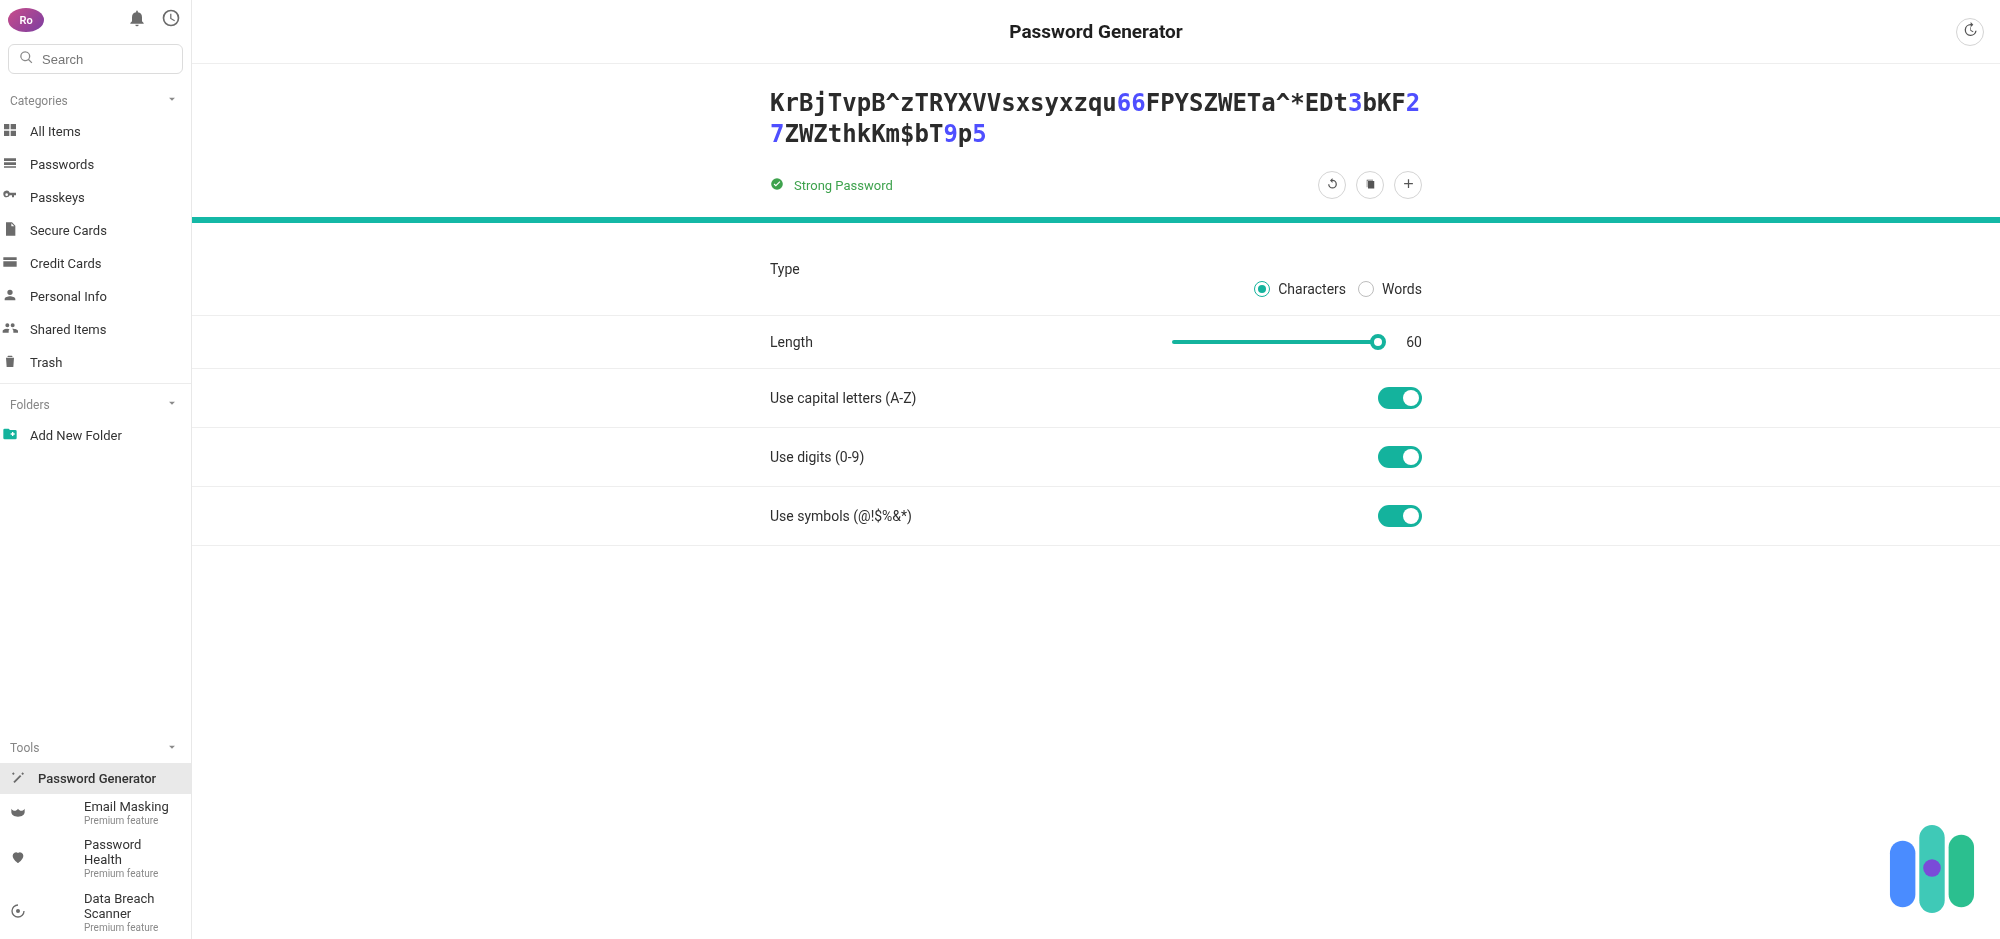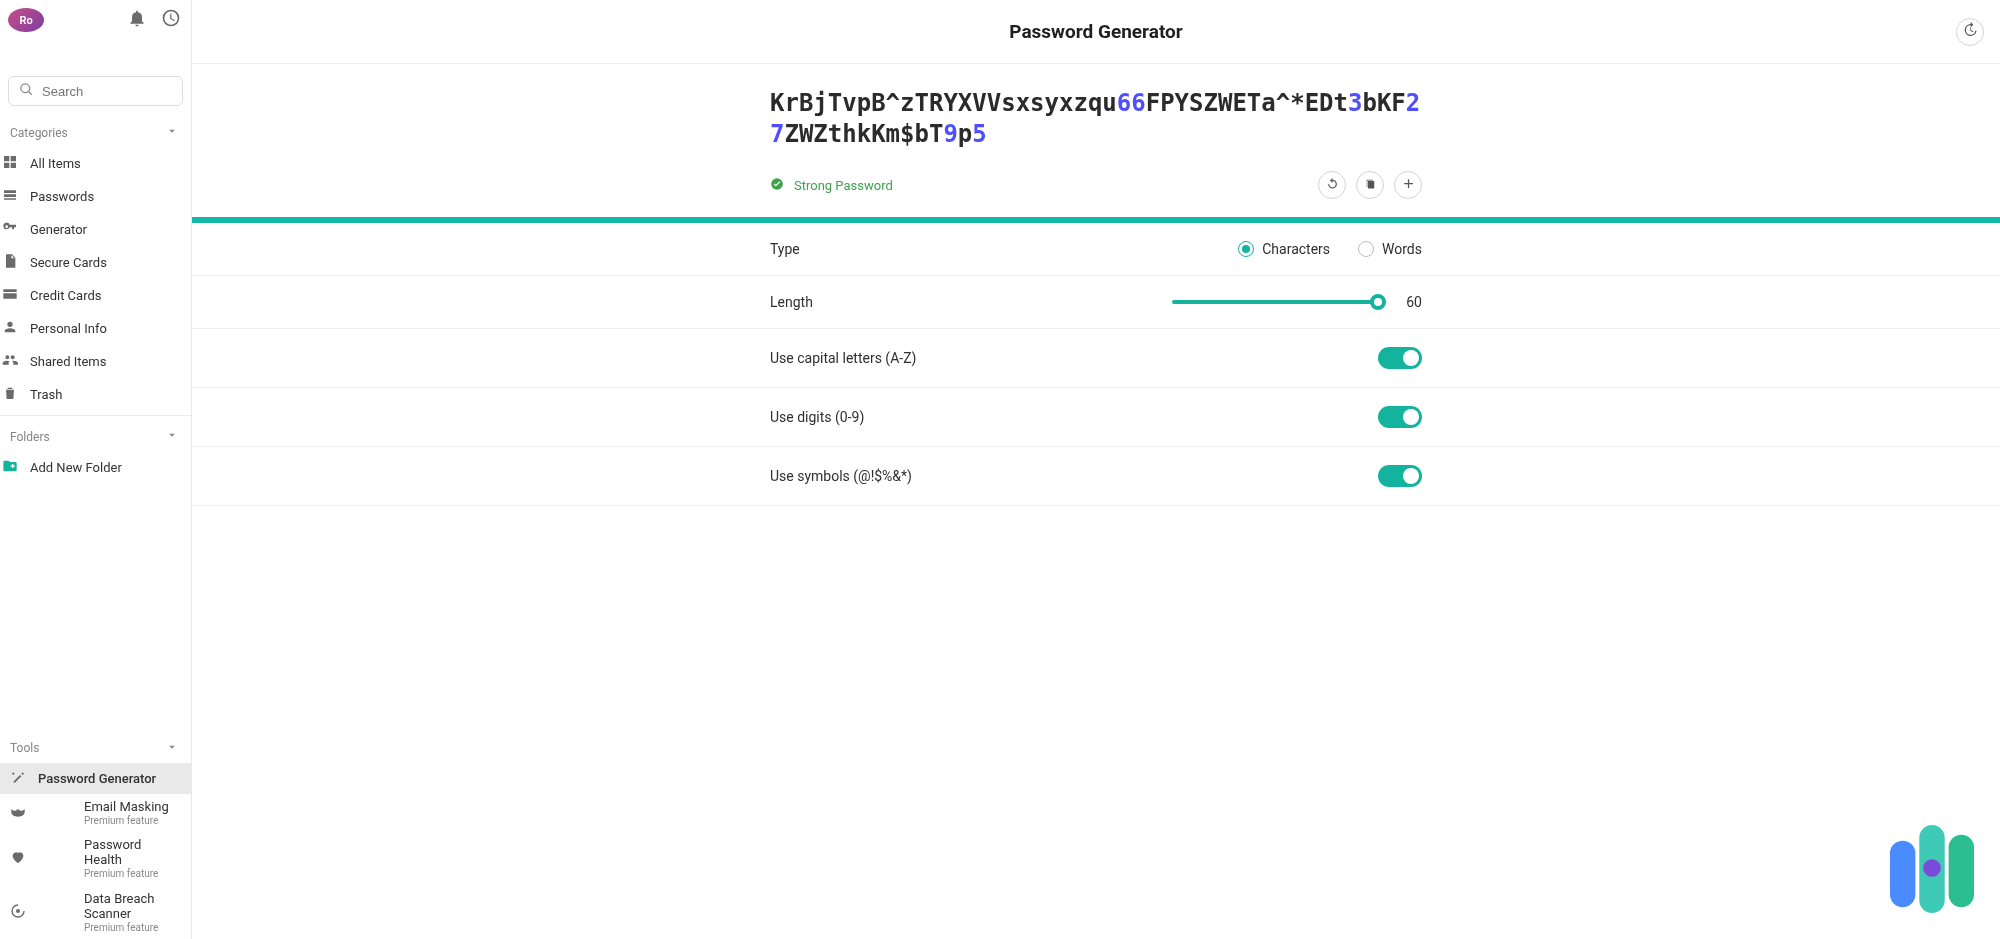--- a/index.html
+++ b/index.html
@@ -41,21 +41,20 @@
 .top-icons svg { width: 20px; height: 20px; fill: #6b6b6b; }
 
 .search-wrap { padding: 8px 8px 10px 8px; }
 .search {
   display: flex; align-items: center;
   height: 30px;
   border: 1px solid #dcdcdc;
   border-radius: 6px;
   padding: 0 10px;
   gap: 8px;
-  margin-top: 32px;
 }
 .search svg { width: 15px; height: 15px; fill: #8a8a8a; }
 .search input {
   border: none; outline: none;
   flex: 1;
   font-size: 13px;
   color: #333;
   background: transparent;
 }
 .search .kbd { font-size: 12px; color: #9a9a9a; }
@@ -168,21 +167,21 @@
 }
 .circ-btn svg { width: 15px; height: 15px; fill: #555; }
 
 .setting-row {
   display: flex; align-items: center; justify-content: space-between;
   padding: 18px 578px;
   border-bottom: 1px solid #eee;
   font-size: 14px;
   color: #2f2f2f;
 }
-.type-options { display: flex; align-items: flex-start; gap: 28px; }
+.type-options { display: flex; align-items: flex-start; gap: 12px; margin-top: 40px; }
 .radio {
   display: flex; align-items: center; gap: 8px;
   cursor: pointer;
 }
 .radio .ring {
   width: 16px; height: 16px;
   border-radius: 50%;
   border: 1.5px solid #bdbdbd;
   display: flex; align-items: center; justify-content: center;
 }
@@ -283,21 +282,21 @@
   <div class="nav-item">
     <span><svg viewBox="0 0 24 24">
           <path d="M3 5h18v4H3zm0 6h18v4H3zm0 6h18v2H3z"></path>
         </svg></span>
     <span>Passwords</span>
   </div>
   <div class="nav-item">
     <span><svg viewBox="0 0 24 24">
           <path d="M7 14a5 5 0 1 1 4.58-7h9.42v4h-3v3h-3v-3h-3.42A5 5 0 0 1 7 14zm0-2a2 2 0 1 0-2-2 2 2 0 0 0 2 2z"></path>
         </svg></span>
-    <span>Generator</span>
+    <span>Passkeys</span>
   </div>
   <div class="nav-item">
     <span><svg viewBox="0 0 24 24">
           <path d="M6 2h9l5 5v15H6zM14 3.5V8h4.5z"></path>
         </svg></span>
     <span>Secure Cards</span>
   </div>
   <div class="nav-item">
     <span><svg viewBox="0 0 24 24">
           <path d="M2 5h20v4H2zm0 6h20v8H2z"></path>

